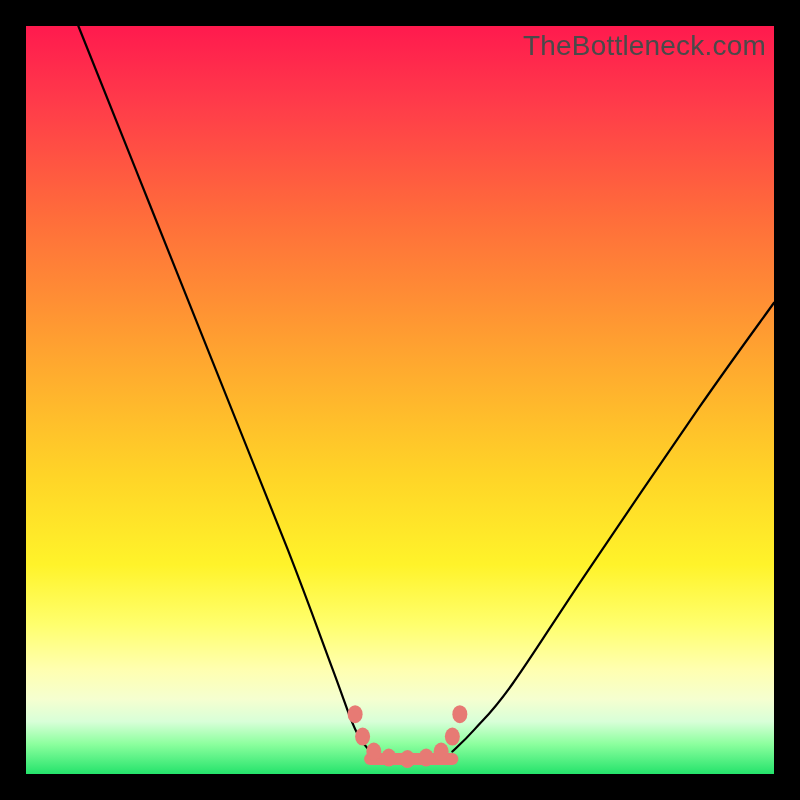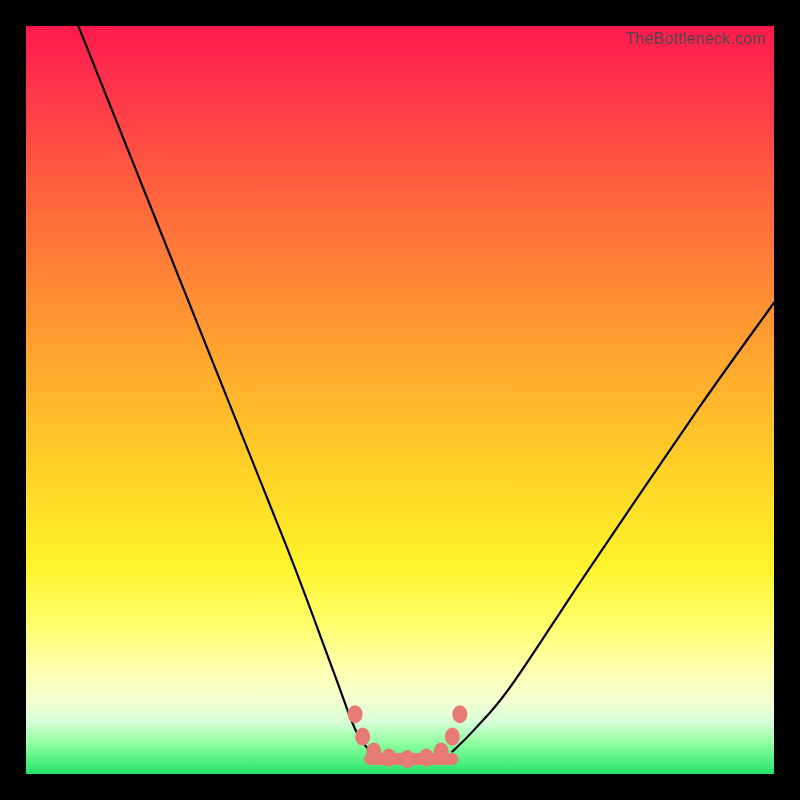--- a/index.html
+++ b/index.html
@@ -37,21 +37,21 @@
       #d8ffd8 93%,
       #8cff9e 96%,
       #24e36b 100%
     );
   }
   .attribution {
     position: absolute;
     top: 4px;
     right: 8px;
     color: #4a4a4a;
-    font-size: 16px;
+    font-size: 28px;
     font-weight: 400;
     letter-spacing: 0.2px;
     user-select: none;
   }
   svg.curve-layer {
     position: absolute;
     left: 0; top: 0;
     width: 748px;
     height: 748px;
     overflow: visible;

